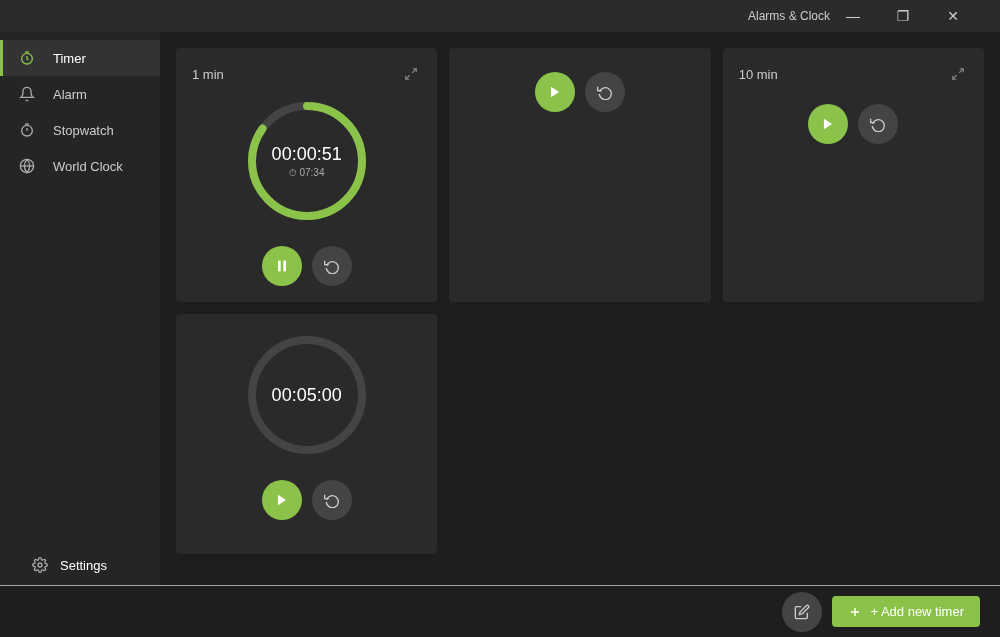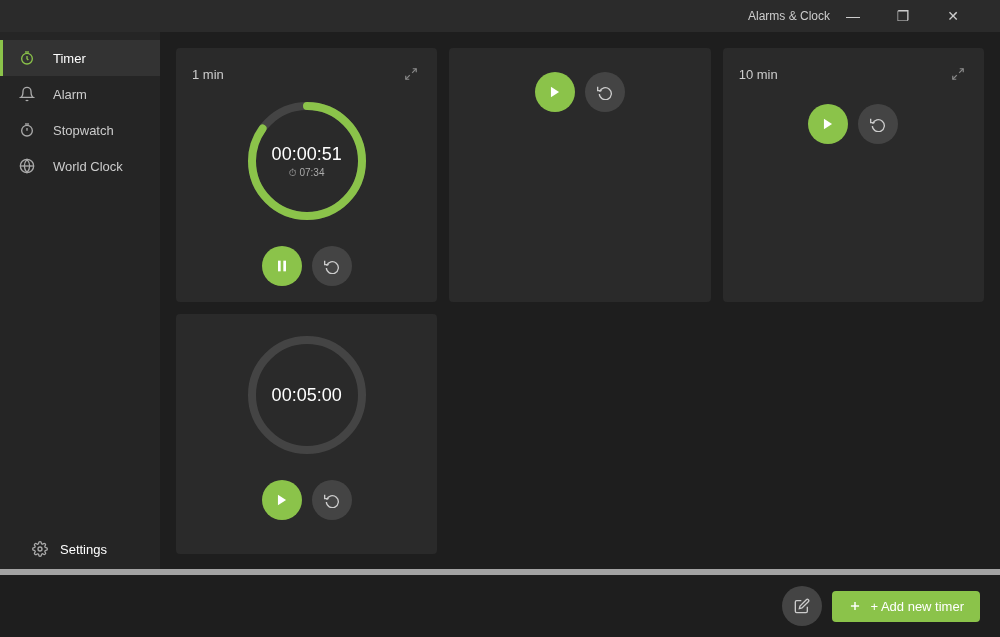--- a/index.html
+++ b/index.html
@@ -212,29 +212,29 @@
       background: #8bc34a;
       color: #fff;
     }
     .ctrl-btn.reset {
       background: #444;
       color: #ccc;
     }
 
     
     .bottom-bar {
-      height: 68px;
+      height: 52px;
       background: #1e1e1e;
       display: flex;
       align-items: center;
       justify-content: flex-end;
       padding: 0 20px;
       gap: 10px;
       flex-shrink: 0;
-      border-top: 6px solid #a3a3a3;
+      border-top: 1px solid #a3a3a3;
     }
     .edit-btn {
       width: 40px;
       height: 40px;
       border-radius: 50%;
       background: #444;
       border: none;
       cursor: pointer;
       display: flex;
       align-items: center;

